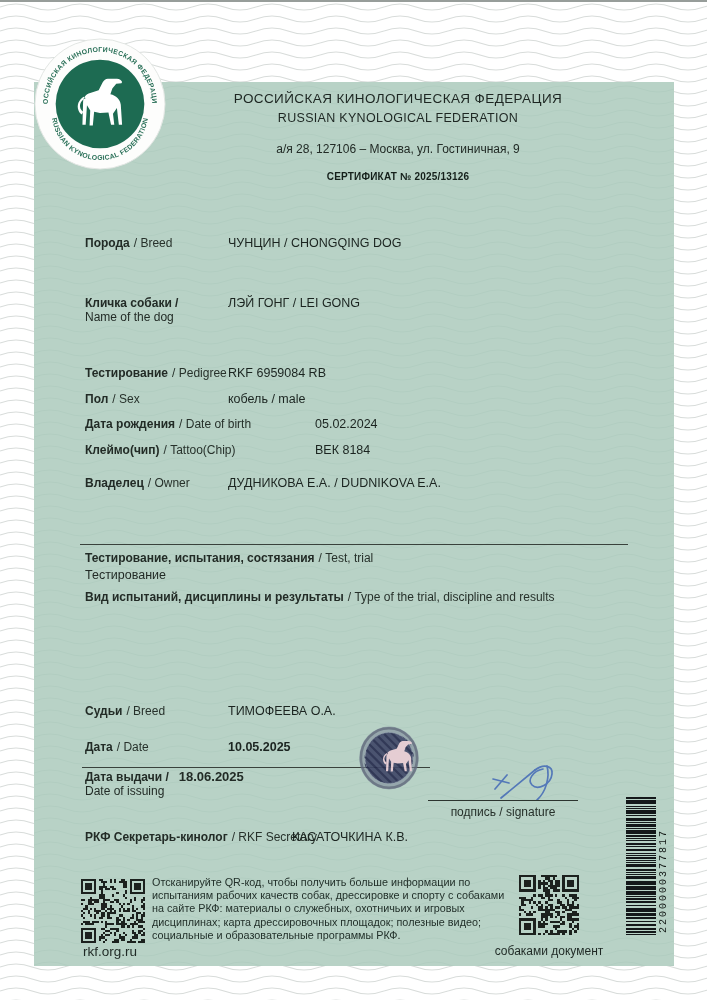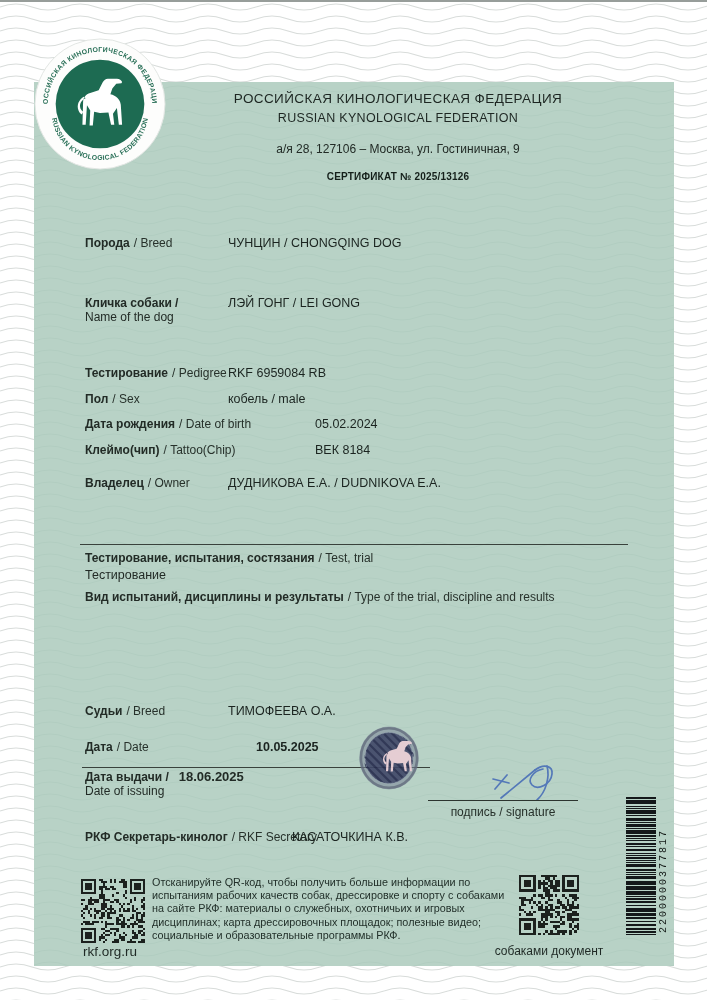--- a/index.html
+++ b/index.html
@@ -26,21 +26,21 @@
   .f-breed{top:154px}.f-name{top:214px}.f-pedigree{top:284px}.f-sex{top:310px}
   .f-birth{top:335px}.f-tattoo{top:361px}.f-owner{top:394px}
   .sep1{position:absolute;left:46px;top:462px;width:548px;height:1px;background:#39423c;}
   .sep2{position:absolute;left:48px;top:685px;width:348px;height:1px;background:#39423c;}
   .t-test{top:469px}.t-type{top:508px}
   .t-testval{position:absolute;left:51px;top:486px;font-size:12.5px;}
   .t-typeval{position:absolute;left:51px;top:530px;font-size:12.5px;letter-spacing:.2px;}
   .t-place{top:564px;width:545px;line-height:23px;font-size:12px;}
   .t-place .val{position:static;margin-left:8px;font-size:12.5px;white-space:normal;}
   .t-judges{top:622px}.t-date{top:658px}
-  .t-date .val{font-weight:700;margin-left:28px;}
+  .t-date .val{font-weight:700;}
   .t-issue{top:688px}
   .t-issue .vb{font-weight:700;font-size:13px;margin-left:10px;}
   .t-secretary{top:748px}
   .t-secretary .val{left:207px;}
   
   .stamp{position:absolute;left:321px;top:638px;width:68px;height:76px;}
   .sig{position:absolute;left:421px;top:676px;width:120px;height:46px;}
   .sigline{position:absolute;left:394px;top:718px;width:150px;height:1px;background:#2c342f;}
   .sigcap{position:absolute;left:386px;top:723px;width:166px;text-align:center;font-size:12px;color:#26302a;}
   

